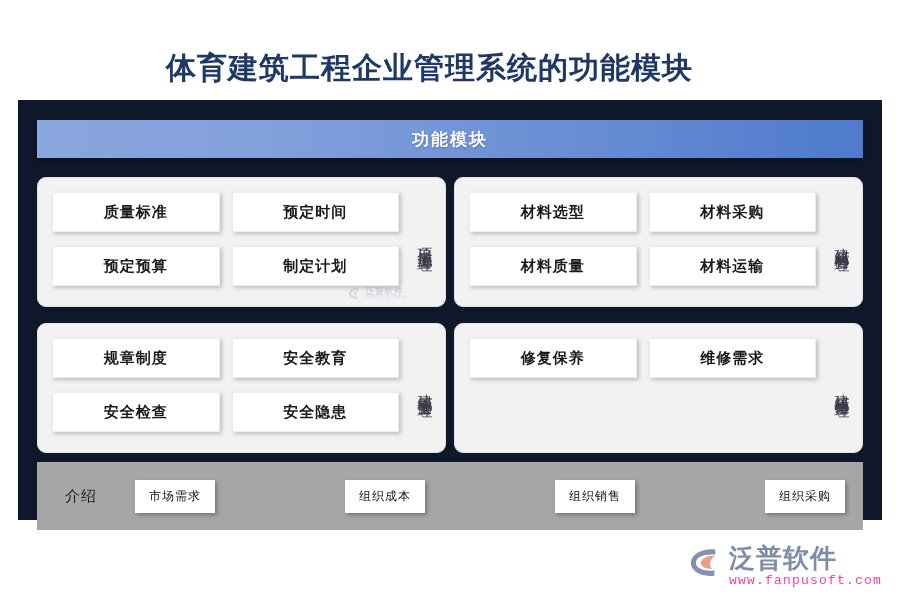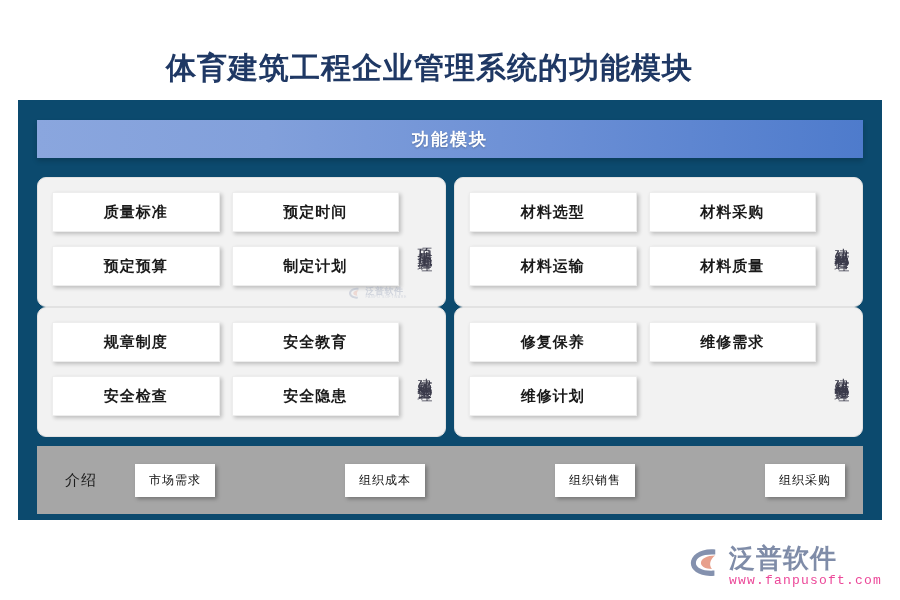--- a/index.html
+++ b/index.html
@@ -30,21 +30,21 @@
     white-space: nowrap;
   }
 
   
   .outer {
     position: absolute;
     left: 18px;
     top: 100px;
     width: 864px;
     height: 420px;
-    background: #0c4a6e;
+    background: #0f172a;
     box-sizing: border-box;
     padding: 20px 14px 0 14px;
   }
 
   
   .header-bar {
     position: relative;
     margin: 0 auto;
     width: 826px;
     height: 38px;
@@ -63,21 +63,21 @@
     text-shadow: 0 1px 2px rgba(0,0,0,0.25);
   }
 
   
   .panel-grid {
     margin: 19px auto 0 auto;
     width: 826px;
     display: grid;
     grid-template-columns: 1fr 1fr;
     grid-template-rows: 130px 130px;
-    gap: 0 8px;
+    gap: 16px 8px;
   }
 
   .panel {
     position: relative;
     background: #f2f2f2;
     border: 1px solid #e2e2e2;
     border-radius: 9px;
     box-sizing: border-box;
     display: flex;
     align-items: stretch;
@@ -258,22 +258,22 @@
           <span class="wm-cn">泛普软件</span>
           <span class="wm-en">FANPU SOFTWARE</span>
         </span>
       </div>
     </div>
 
     <div class="panel">
       <div class="panel-buttons">
         <div class="mod-btn">材料选型</div>
         <div class="mod-btn">材料采购</div>
+        <div class="mod-btn">材料质量</div>
         <div class="mod-btn">材料运输</div>
-        <div class="mod-btn">材料质量</div>
       </div>
       <div class="panel-vlabel">
         <span>建筑材料管理</span>
       </div>
     </div>
 
     <div class="panel">
       <div class="panel-buttons">
         <div class="mod-btn">规章制度</div>
         <div class="mod-btn">安全教育</div>
@@ -282,21 +282,20 @@
       </div>
       <div class="panel-vlabel">
         <span>建筑安全管理</span>
       </div>
     </div>
 
     <div class="panel">
       <div class="panel-buttons">
         <div class="mod-btn">修复保养</div>
         <div class="mod-btn">维修需求</div>
-        <div class="mod-btn">维修计划</div>
       </div>
       <div class="panel-vlabel">
         <span>建筑维修管理</span>
       </div>
     </div>
 
   </div>
 
   <div class="bottom-bar">
     <div class="intro-label">介绍</div>

